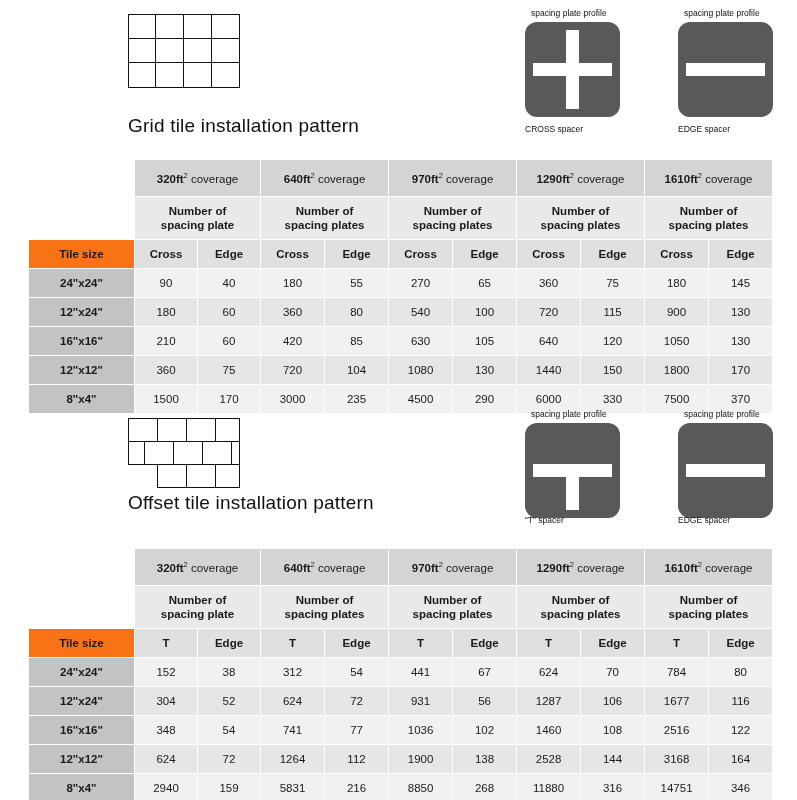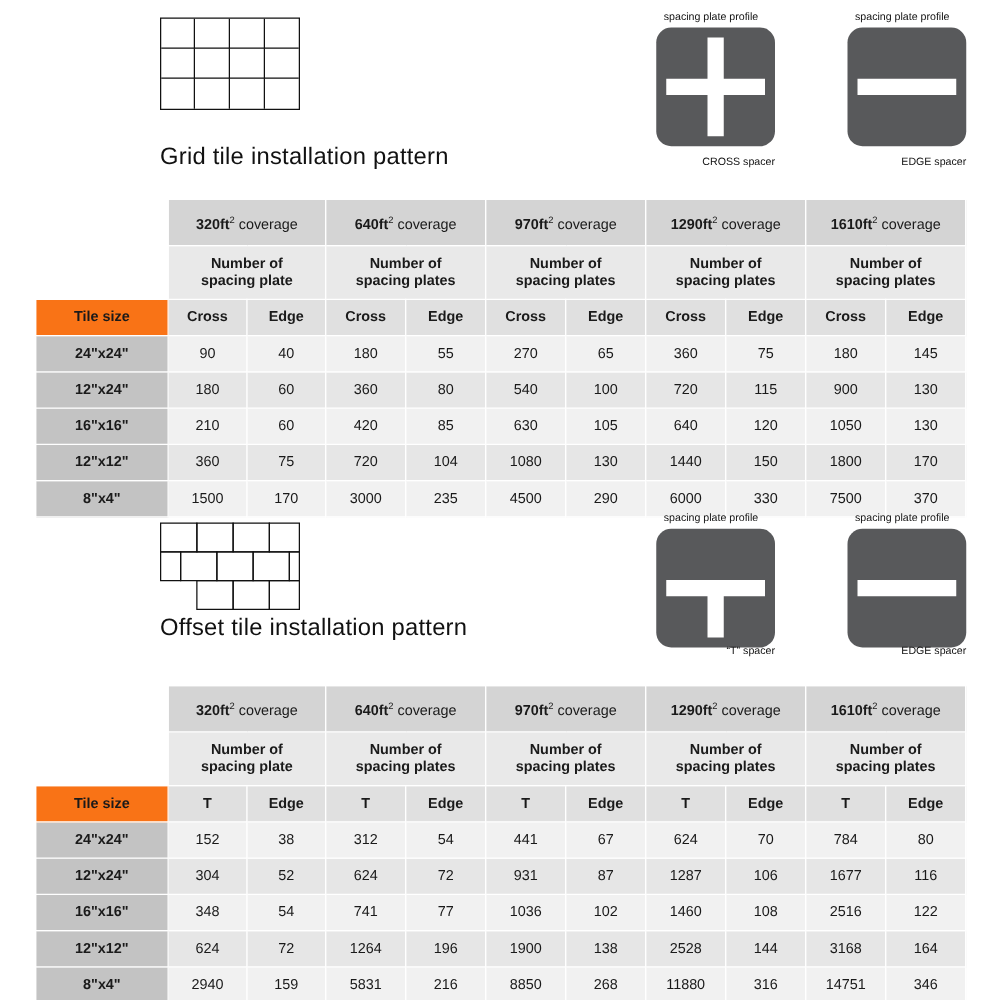--- a/index.html
+++ b/index.html
@@ -40,21 +40,21 @@
     width: 95px;
     height: 95px;
     background: #58595b;
     border-radius: 12px;
   }
   .spacer-cap {
     position: absolute;
     font-size: 8.5px;
     color: #111;
     white-space: nowrap;
-    text-align: right;
+    text-align: left;
   }
   .spacer-title {
     position: absolute;
     font-size: 8.5px;
     color: #111;
     white-space: nowrap;
   }
   .bar-h {
     position: absolute;
     background: #ffffff;
@@ -385,21 +385,21 @@
         <td class="val">784</td>
         <td class="val">80</td>
       </tr>
       <tr>
         <td class="rowlabel">12"x24"</td>
         <td class="val alt">304</td>
         <td class="val alt">52</td>
         <td class="val alt">624</td>
         <td class="val alt">72</td>
         <td class="val alt">931</td>
-        <td class="val alt">87</td>
+        <td class="val alt">56</td>
         <td class="val alt">1287</td>
         <td class="val alt">106</td>
         <td class="val alt">1677</td>
         <td class="val alt">116</td>
       </tr>
       <tr>
         <td class="rowlabel">16"x16"</td>
         <td class="val">348</td>
         <td class="val">54</td>
         <td class="val">741</td>
@@ -409,21 +409,21 @@
         <td class="val">1460</td>
         <td class="val">108</td>
         <td class="val">2516</td>
         <td class="val">122</td>
       </tr>
       <tr>
         <td class="rowlabel">12"x12"</td>
         <td class="val alt">624</td>
         <td class="val alt">72</td>
         <td class="val alt">1264</td>
-        <td class="val alt">196</td>
+        <td class="val alt">112</td>
         <td class="val alt">1900</td>
         <td class="val alt">138</td>
         <td class="val alt">2528</td>
         <td class="val alt">144</td>
         <td class="val alt">3168</td>
         <td class="val alt">164</td>
       </tr>
       <tr>
         <td class="rowlabel">8"x4"</td>
         <td class="val">2940</td>

